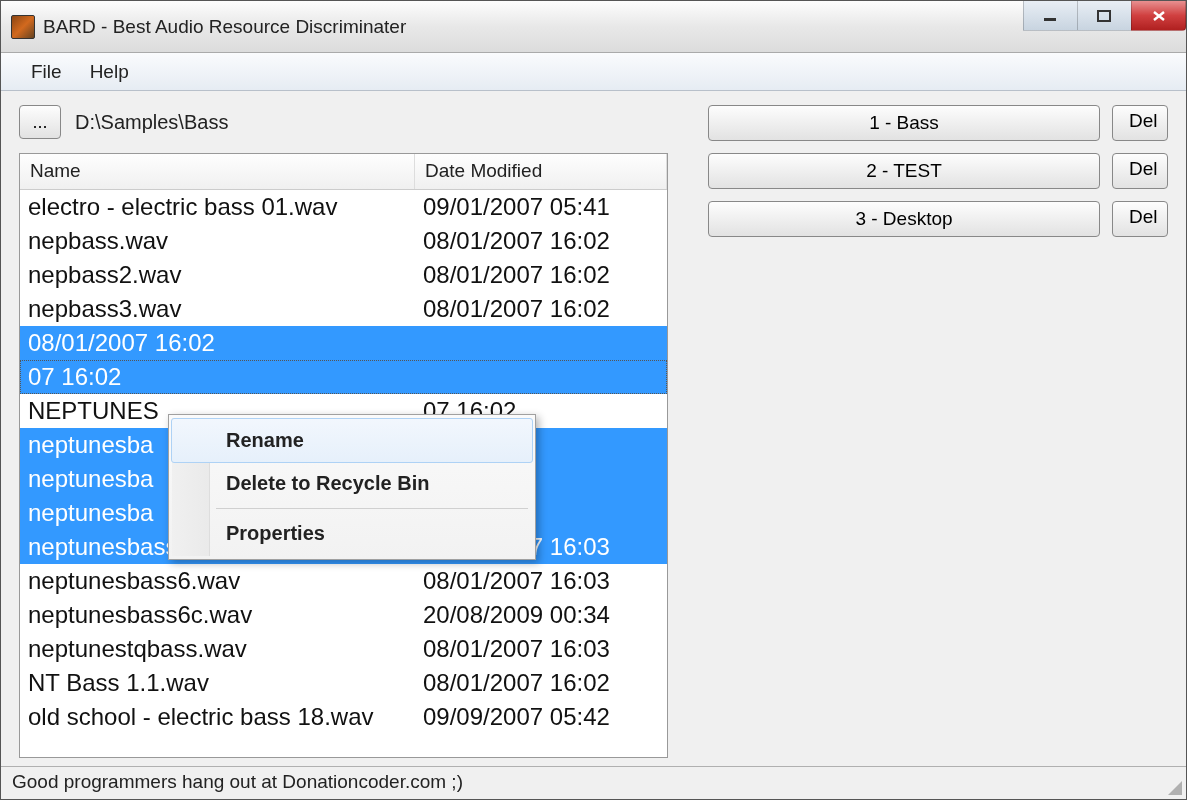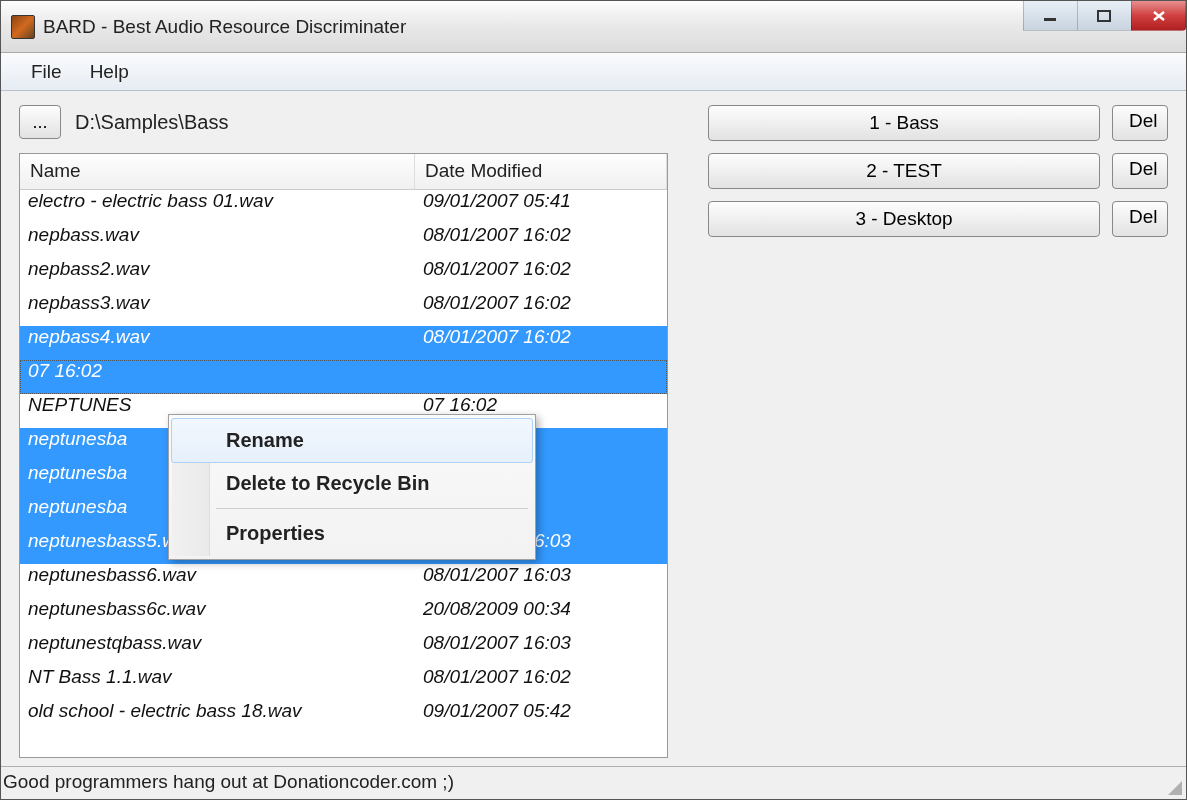--- a/index.html
+++ b/index.html
@@ -123,24 +123,23 @@
   font-size: 19px;
   color: #222;
   border-right: 1px solid #ddd;
 }
 .th-name { width: 395px; }
 .th-date { flex: 1; }
 .tbody { flex:1; overflow:hidden; }
 .row {
   display: flex;
   height: 34px;
-  align-items: flex-start;
-  font-size: 19px;
+  align-items: center;
+  font-size: 24px;
   color: #111;
-  font-style: italic;
 }
 .row.selected {
   background: #3399ff;
   color: #fff;
 }
 .row.focused {
   outline: 1px dotted #555;
   outline-offset: -1px;
 }
 .cell-name { width: 395px; padding-left: 8px; white-space: nowrap; overflow: hidden; }
@@ -175,21 +174,21 @@
   flex: 1;
   height: 36px;
   display: flex;
   align-items: center;
   justify-content: center;
 }
 .del-btn { width: 56px; height: 36px; }
 
 .statusbar {
   border-top: 1px solid #b0b0b0;
-  padding: 4px 10px 6px 2px;
+  padding: 4px 10px 6px 11px;
   font-size: 19px;
   color: #222;
   background: #f0f0f0;
   position: relative;
 }
 .grip {
   position: absolute;
   right: 4px; bottom: 4px;
   width: 16px; height: 16px;
 }
@@ -296,21 +295,20 @@
             </div>
             <div class="row">
               <div class="cell-name">nepbass2.wav</div>
               <div class="cell-date">08/01/2007 16:02</div>
             </div>
             <div class="row">
               <div class="cell-name">nepbass3.wav</div>
               <div class="cell-date">08/01/2007 16:02</div>
             </div>
             <div class="row selected">
-              <div class="cell-name">nepbass4.wav</div>
               <div class="cell-date">08/01/2007 16:02</div>
             </div>
             <div class="row selected focused">
               <div class="cell-date">07 16:02</div>
             </div>
             <div class="row">
               <div class="cell-name">NEPTUNES</div>
               <div class="cell-date">07 16:02</div>
             </div>
             <div class="row selected">
@@ -340,21 +338,21 @@
             <div class="row">
               <div class="cell-name">neptunestqbass.wav</div>
               <div class="cell-date">08/01/2007 16:03</div>
             </div>
             <div class="row">
               <div class="cell-name">NT Bass 1.1.wav</div>
               <div class="cell-date">08/01/2007 16:02</div>
             </div>
             <div class="row">
               <div class="cell-name">old school - electric bass 18.wav</div>
-              <div class="cell-date">09/01/2007 05:42</div>
+              <div class="cell-date">09/09/2007 05:42</div>
             </div>
           </div>
       </div>
     </div>
 
     <div class="right-pane">
       <div id="dest-list">
           <div class="dest-row">
             <div class="btn dest-btn">1 - Bass</div>
             <div class="btn del-btn">Del</div>

